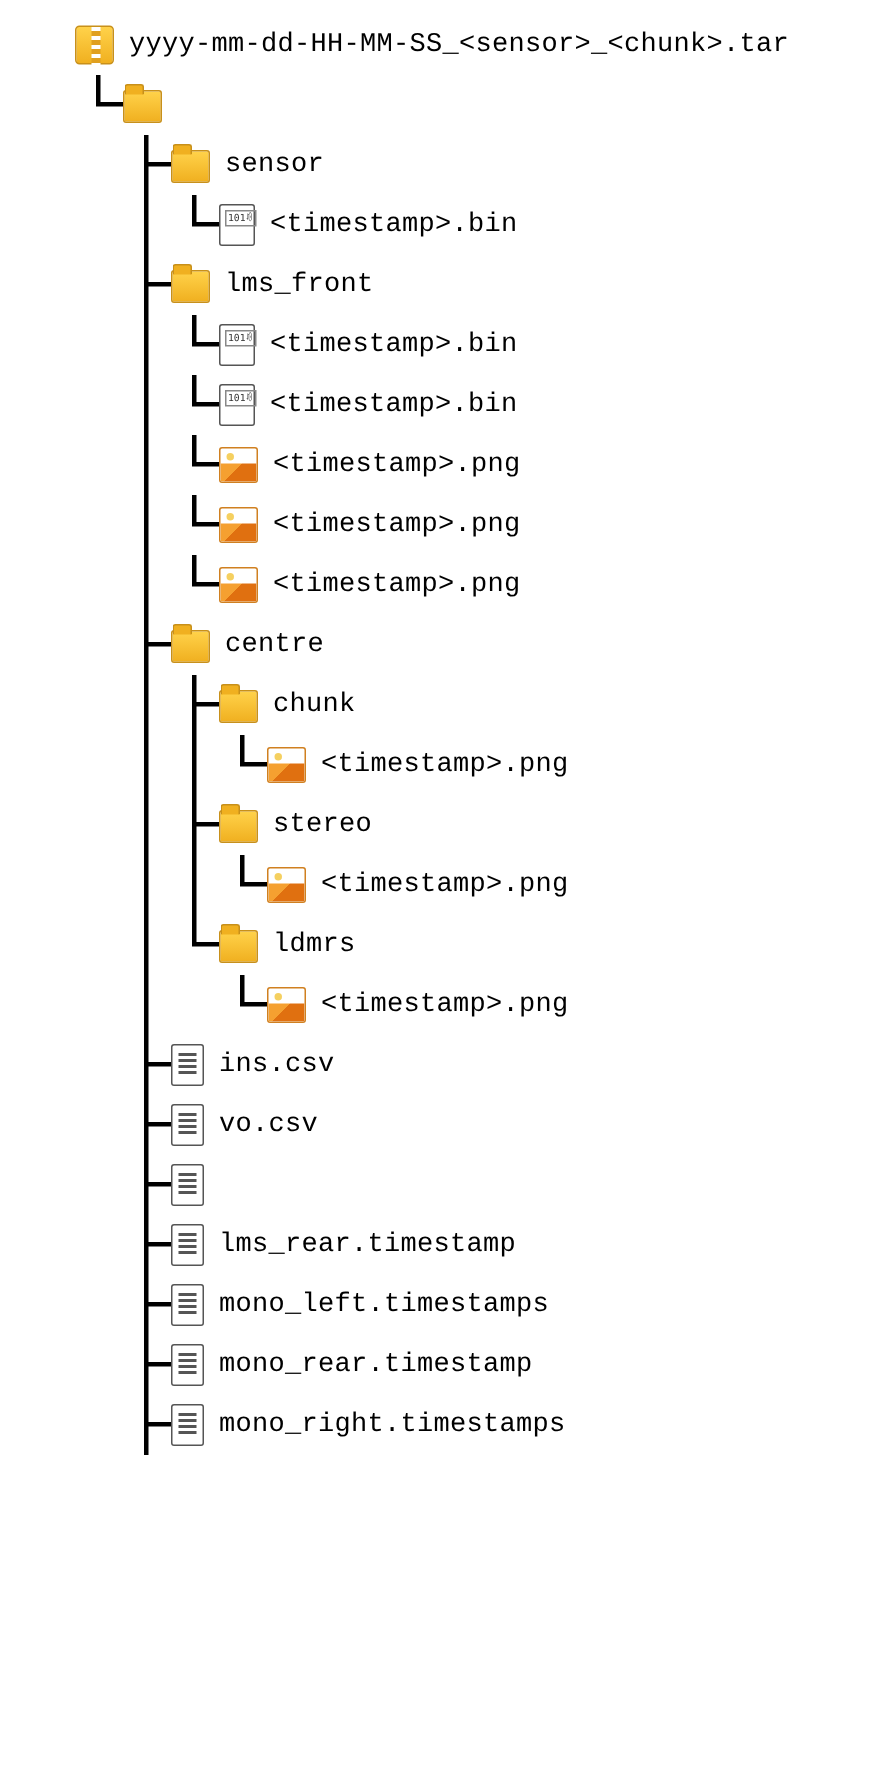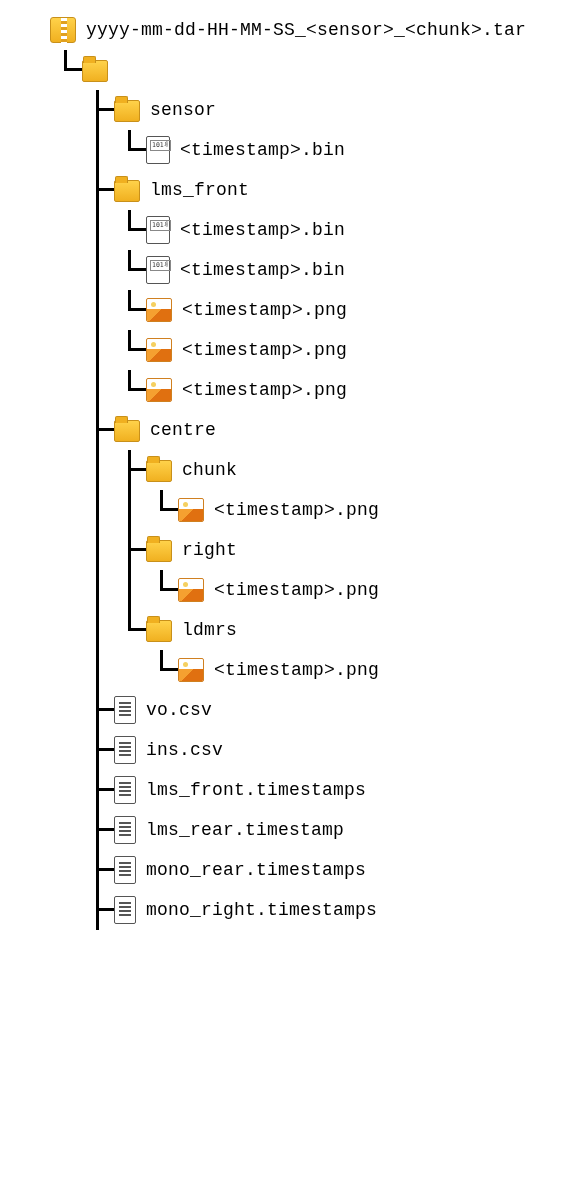--- a/index.html
+++ b/index.html
@@ -288,21 +288,21 @@
     <div class="node">
       <div class="connector"></div>
       <div class="connector">
         <div class="vline full"></div>
       </div>
       <div class="connector">
         <div class="vline full"></div>
         <div class="hline" style="left: 14px; width: 18px;"></div>
       </div>
       <div class="icon folder"></div>
-      <span class="label">right</span>
+      <span class="label">stereo</span>
     </div>
     <div class="node">
       <div class="connector"></div>
       <div class="connector">
         <div class="vline full"></div>
       </div>
       <div class="connector">
         <div class="vline full"></div>
       </div>
       <div class="connector">
@@ -337,57 +337,65 @@
       <div class="icon imgfile"></div>
       <span class="label">&lt;timestamp&gt;.png</span>
     </div>
     <div class="node">
       <div class="connector"></div>
       <div class="connector">
         <div class="vline full"></div>
         <div class="hline" style="left: 14px; width: 18px;"></div>
       </div>
       <div class="icon txtfile"></div>
+      <span class="label">ins.csv</span>
+    </div>
+    <div class="node">
+      <div class="connector"></div>
+      <div class="connector">
+        <div class="vline full"></div>
+        <div class="hline" style="left: 14px; width: 18px;"></div>
+      </div>
+      <div class="icon txtfile"></div>
       <span class="label">vo.csv</span>
     </div>
     <div class="node">
       <div class="connector"></div>
       <div class="connector">
         <div class="vline full"></div>
         <div class="hline" style="left: 14px; width: 18px;"></div>
       </div>
       <div class="icon txtfile"></div>
-      <span class="label">ins.csv</span>
-    </div>
-    <div class="node">
-      <div class="connector"></div>
-      <div class="connector">
-        <div class="vline full"></div>
-        <div class="hline" style="left: 14px; width: 18px;"></div>
-      </div>
-      <div class="icon txtfile"></div>
-      <span class="label">lms_front.timestamps</span>
     </div>
     <div class="node">
       <div class="connector"></div>
       <div class="connector">
         <div class="vline full"></div>
         <div class="hline" style="left: 14px; width: 18px;"></div>
       </div>
       <div class="icon txtfile"></div>
       <span class="label">lms_rear.timestamp</span>
     </div>
     <div class="node">
       <div class="connector"></div>
       <div class="connector">
         <div class="vline full"></div>
         <div class="hline" style="left: 14px; width: 18px;"></div>
       </div>
       <div class="icon txtfile"></div>
-      <span class="label">mono_rear.timestamps</span>
+      <span class="label">mono_left.timestamps</span>
+    </div>
+    <div class="node">
+      <div class="connector"></div>
+      <div class="connector">
+        <div class="vline full"></div>
+        <div class="hline" style="left: 14px; width: 18px;"></div>
+      </div>
+      <div class="icon txtfile"></div>
+      <span class="label">mono_rear.timestamp</span>
     </div>
     <div class="node">
       <div class="connector"></div>
       <div class="connector">
         <div class="vline full"></div>
         <div class="hline" style="left: 14px; width: 18px;"></div>
       </div>
       <div class="icon txtfile"></div>
       <span class="label">mono_right.timestamps</span>
     </div>

